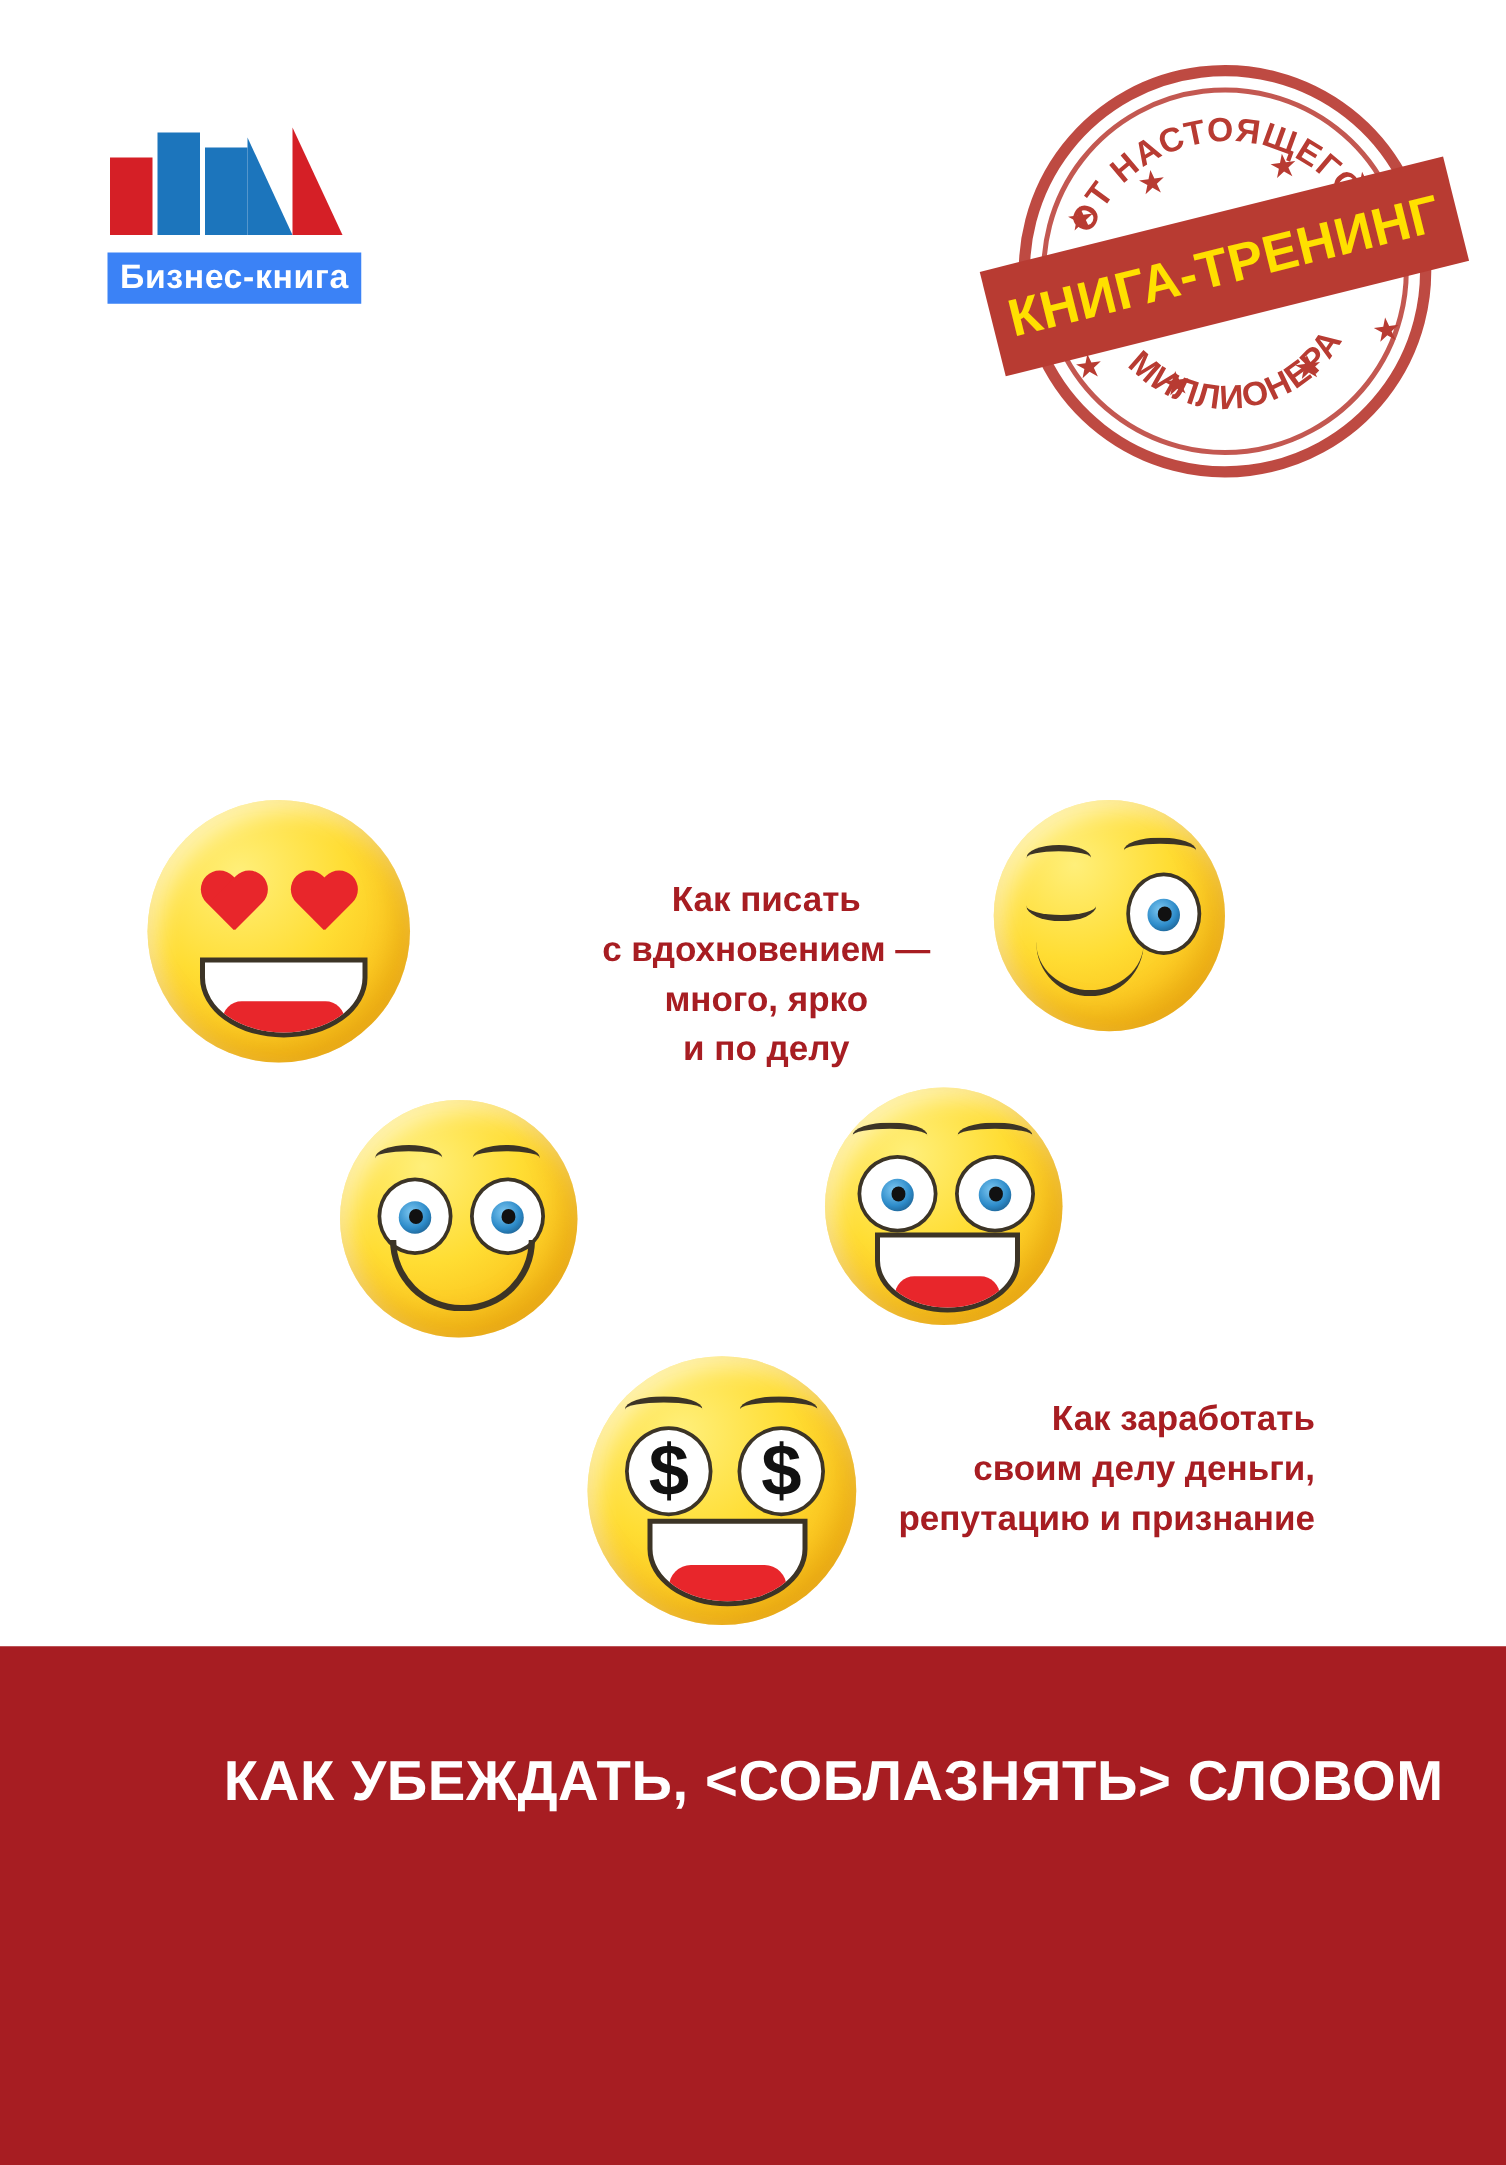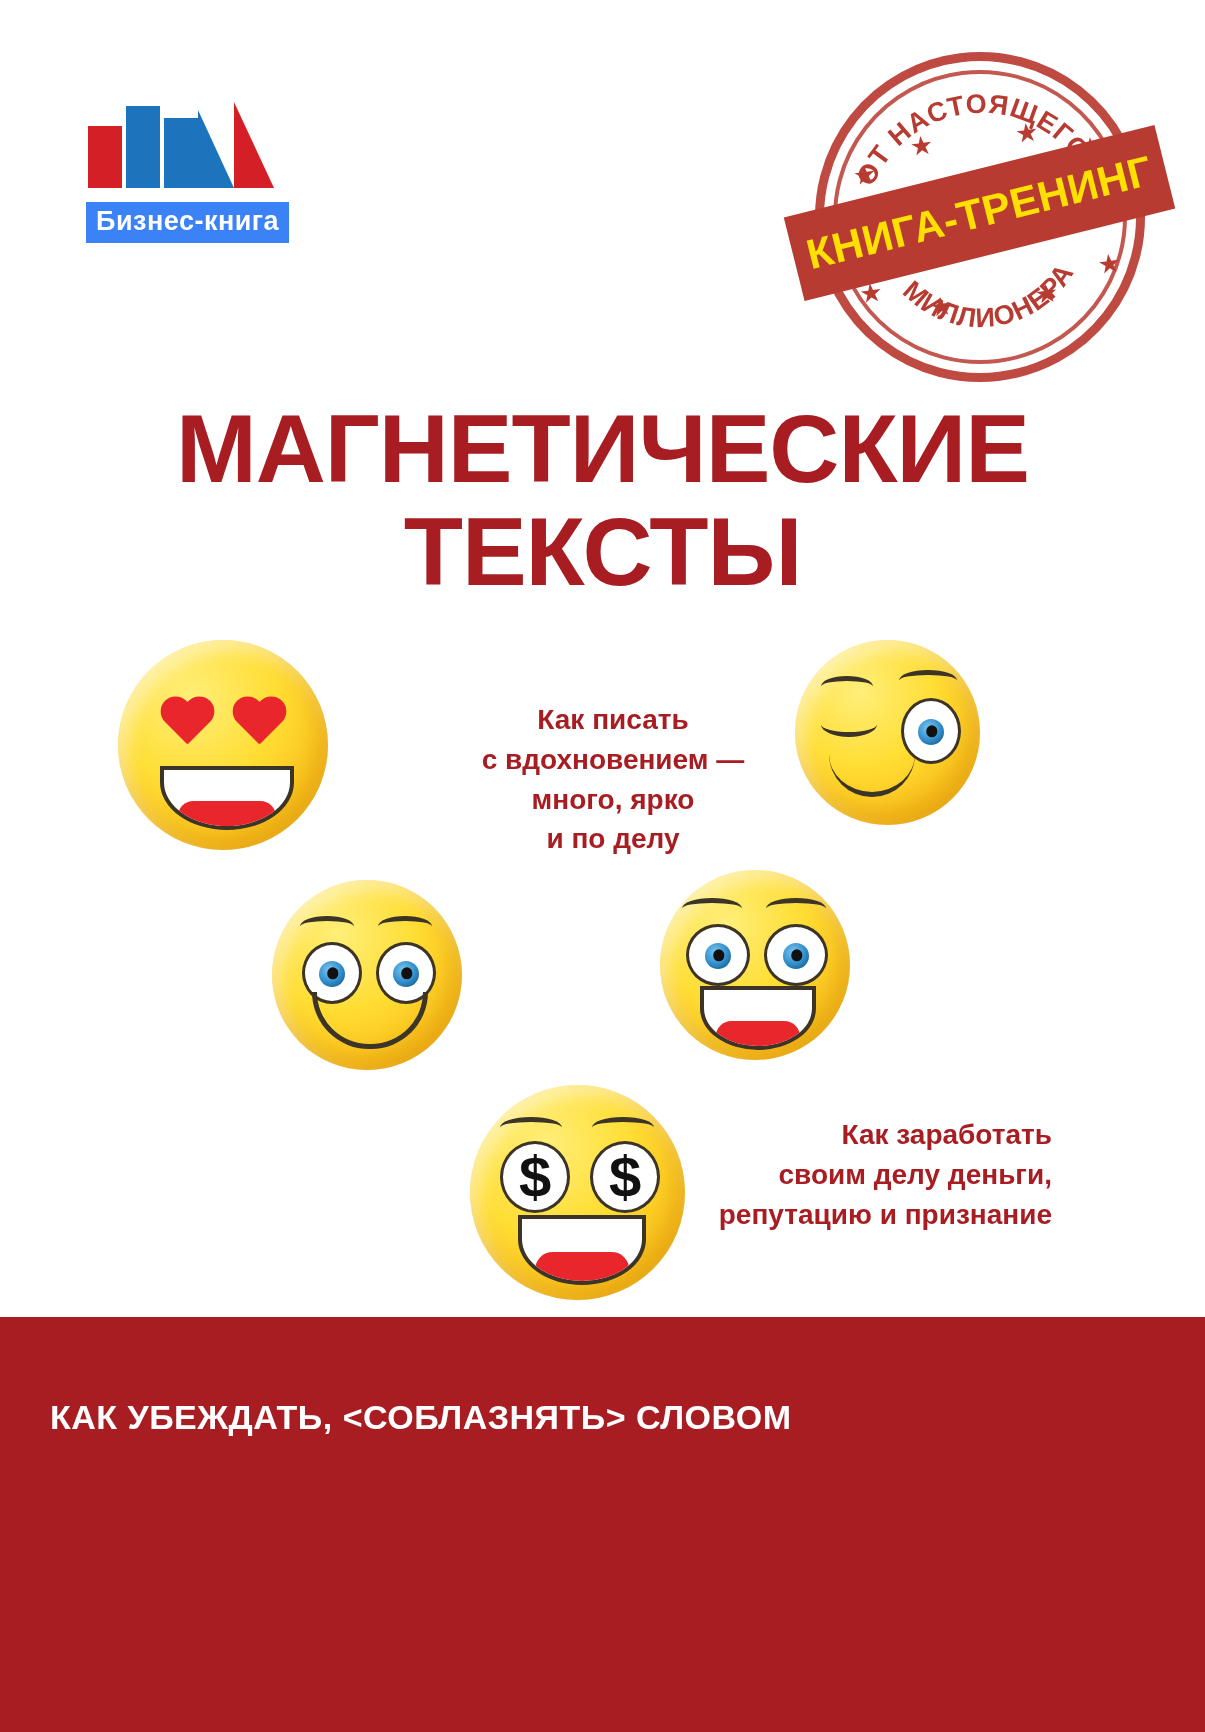--- a/index.html
+++ b/index.html
@@ -258,24 +258,24 @@
     position: absolute;
     left: 0; right: 0;
     bottom: 0;
     height: 415px;
     background: #a71d22;
   }
   .bottom-text {
     position: absolute;
     left: 50px; right: 50px;
     top: 78px;
-    text-align: left;
+    text-align: right;
     color: #ffffff;
     font-weight: bold;
-    font-size: 34px;
+    font-size: 45px;
     line-height: 1.32;
     letter-spacing: 0.5px;
   }
 </style>
 </head>
 <body>
 
 <div class="cover">
 
   <div class="publisher">
@@ -311,24 +311,20 @@
     <span class="stamp-star" style="left:276px; top:214px;">★</span>
     <span class="stamp-star" style="left:104px; top:236px;">★</span>
     <span class="stamp-star" style="left:210px; top:236px;">★</span>
     <span class="stamp-star" style="left:104px; top:74px;">★</span>
     <span class="stamp-star" style="left:210px; top:74px;">★</span>
     <div class="stamp-banner">
       <span class="stamp-banner-inner">КНИГА-ТРЕНИНГ</span>
     </div>
   </div>
 
-  <div class="title-block">
-    <div class="title-line-1">МАГНЕТИЧЕСКИЕ</div>
-    <div class="title-line-2">ТЕКСТЫ</div>
-  </div>
 
   <div class="smiley s-hearts">
     <div class="heart" style="left:40px; top:58px;"></div>
     <div class="heart" style="left:112px; top:58px;"></div>
     <div class="mouth-open" style="left:42px; top:126px; width:126px; height:56px;">
       <div class="tongue"></div>
     </div>
   </div>
 
   <div class="smiley s-wink">

